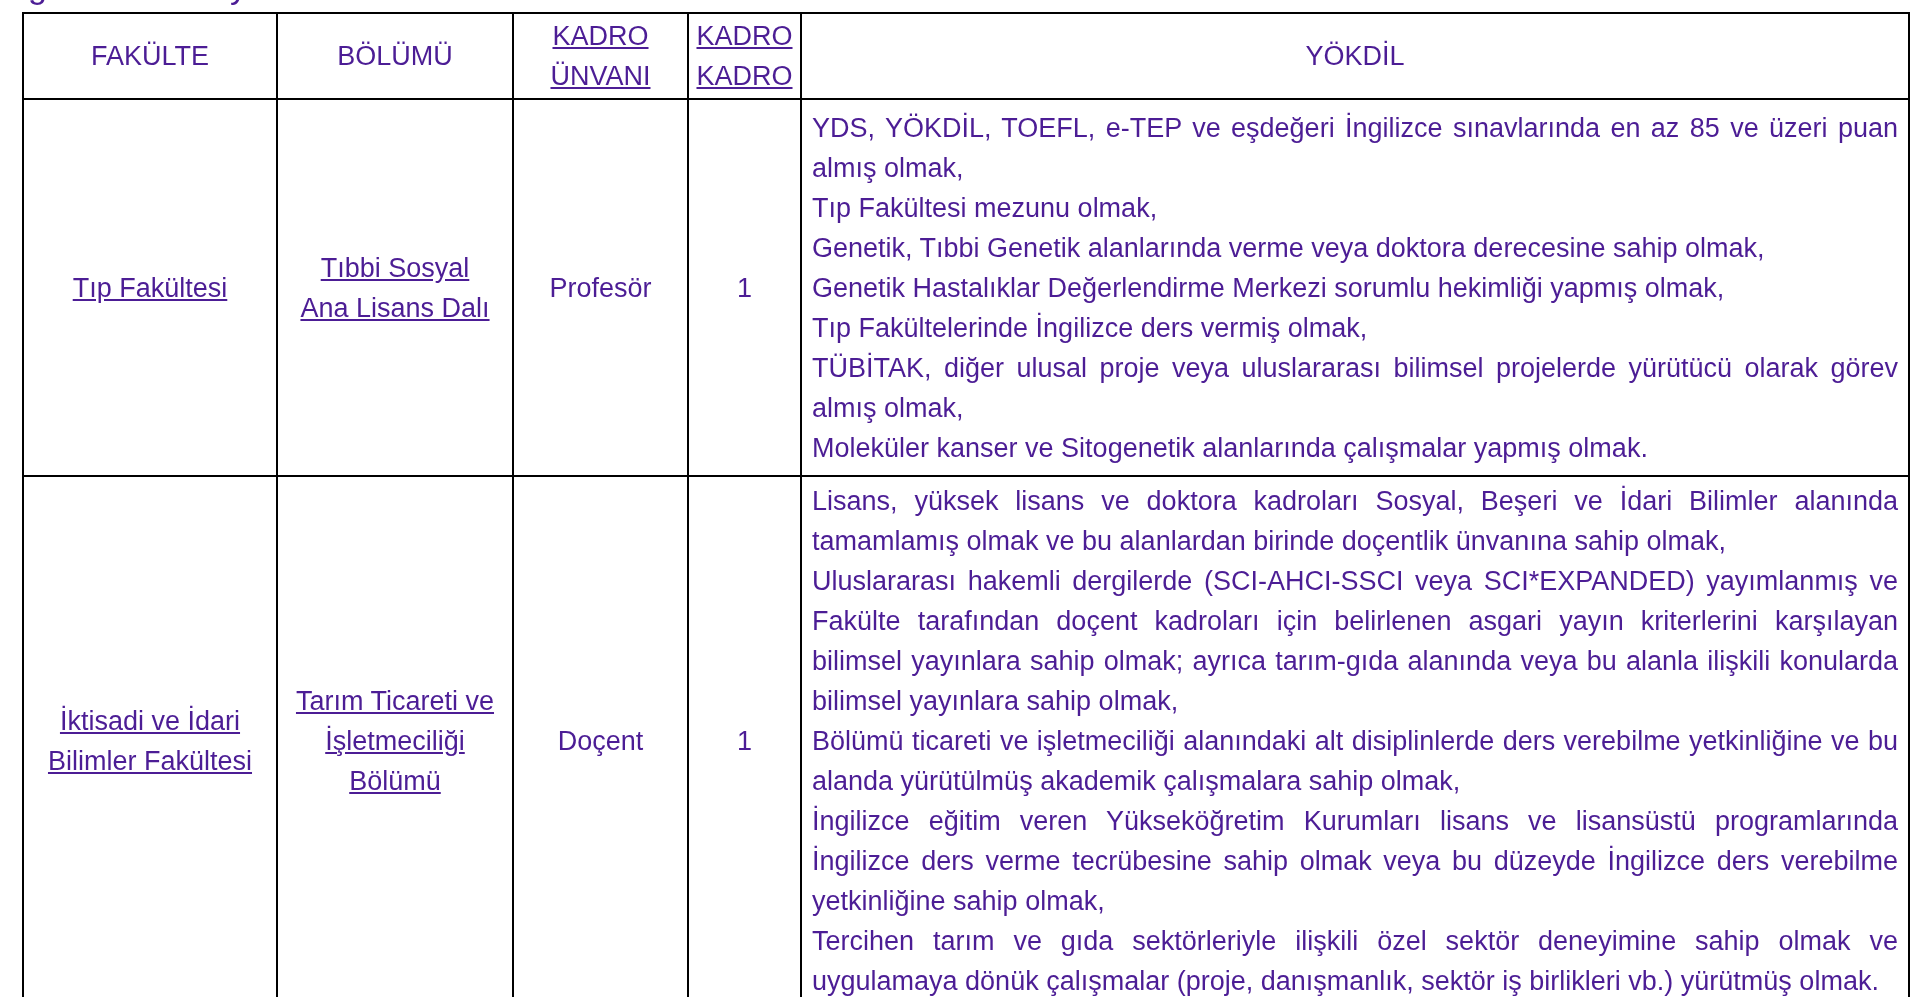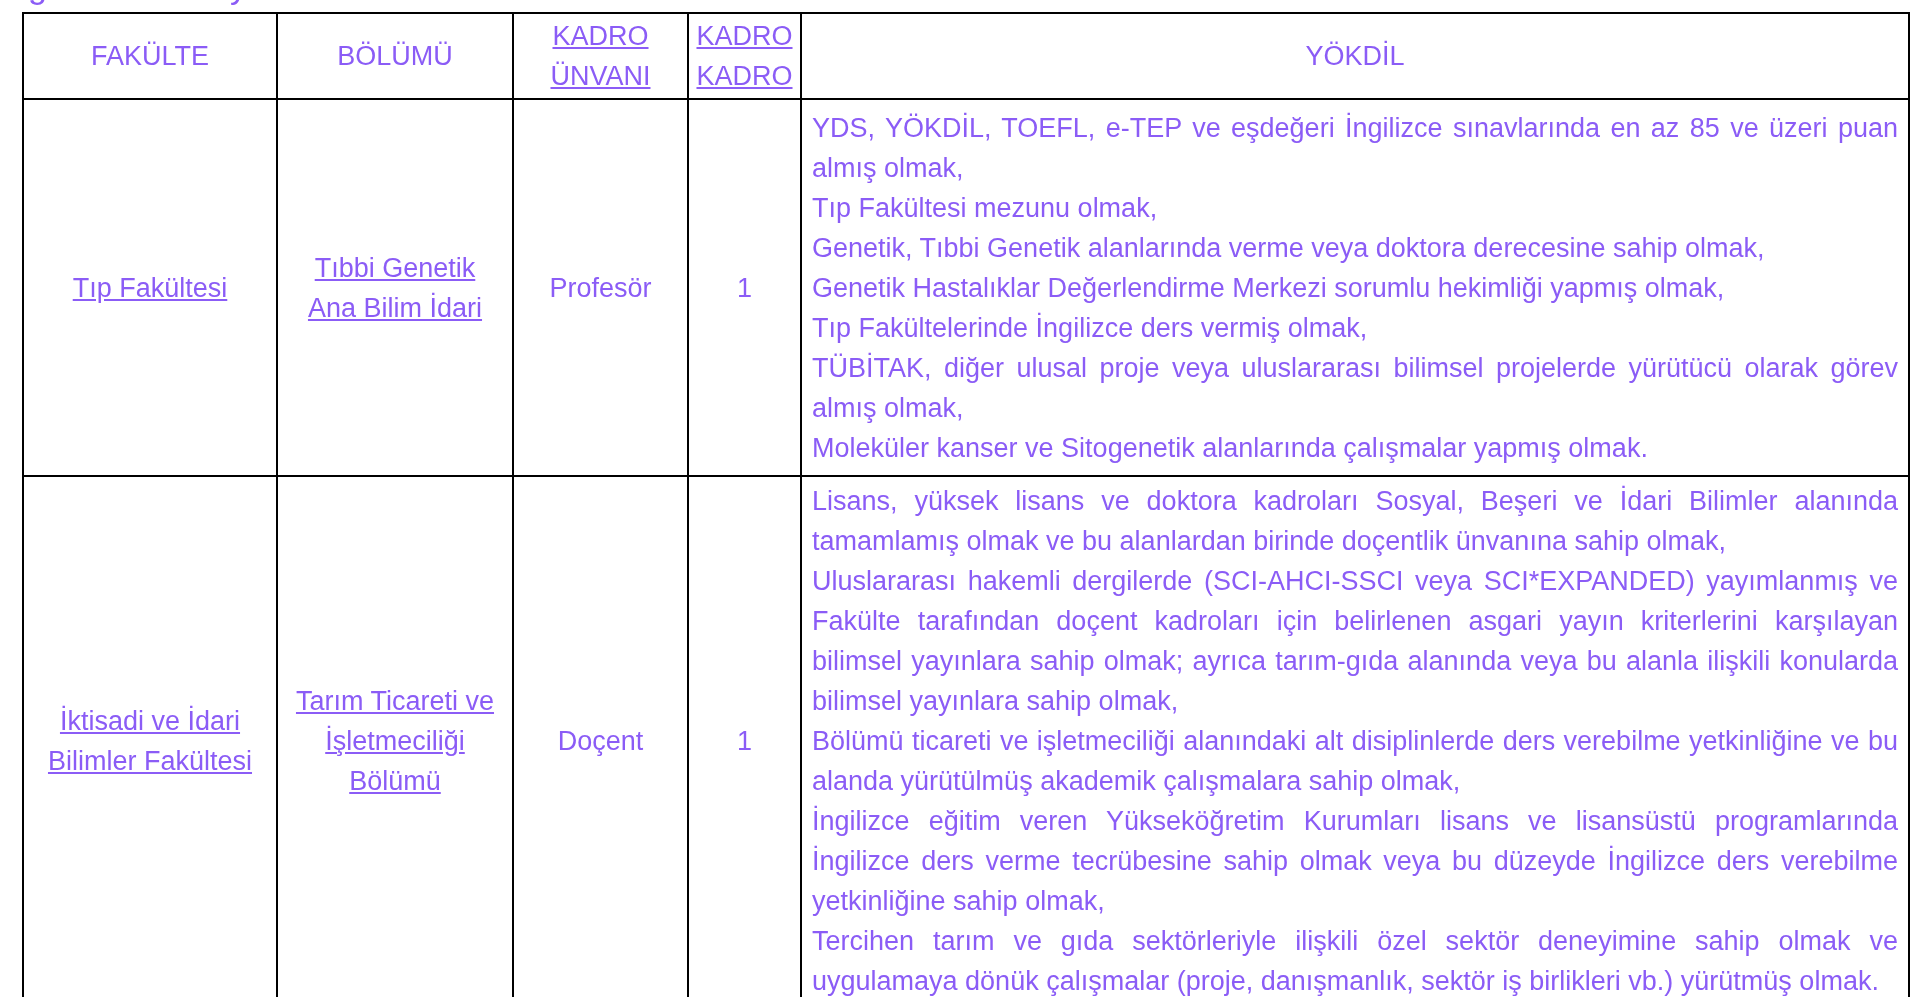--- a/index.html
+++ b/index.html
@@ -7,21 +7,21 @@
     padding: 0;
     background: #ffffff;
   }
   .page {
     position: relative;
     width: 1920px;
     height: 997px;
     background: #ffffff;
     overflow: hidden;
     font-family: "Liberation Sans", "DejaVu Sans", sans-serif;
-    color: #8b5cf6;
+    color: #4c1d95;
   }
   
   .clip-frag {
     position: absolute;
     top: 0;
     left: 0;
     width: 420px;
     height: 9px;
     overflow: hidden;
   }
@@ -109,22 +109,22 @@
         <span class="cellline">KADRO</span>
       </th>
       <th>YÖKDİL</th>
     </tr>
 
     <tr class="r1">
       <td>
         <span class="cellline">Tıp Fakültesi</span>
       </td>
       <td>
-        <span class="cellline">Tıbbi Genetik</span>
-        <span class="cellline">Ana Bilim İdari</span>
+        <span class="cellline">Tıbbi Sosyal</span>
+        <span class="cellline">Ana Lisans Dalı</span>
       </td>
       <td>Profesör</td>
       <td>1</td>
       <td class="nitelik">
         <p>YDS, YÖKDİL, TOEFL, e-TEP ve eşdeğeri İngilizce sınavlarında en az 85 ve üzeri puan almış olmak,</p>
         <p>Tıp Fakültesi mezunu olmak,</p>
         <p>Genetik, Tıbbi Genetik alanlarında verme veya doktora derecesine sahip olmak,</p>
         <p>Genetik Hastalıklar Değerlendirme Merkezi sorumlu hekimliği yapmış olmak,</p>
         <p>Tıp Fakültelerinde İngilizce ders vermiş olmak,</p>
         <p>TÜBİTAK, diğer ulusal proje veya uluslararası bilimsel projelerde yürütücü olarak görev almış olmak,</p>

